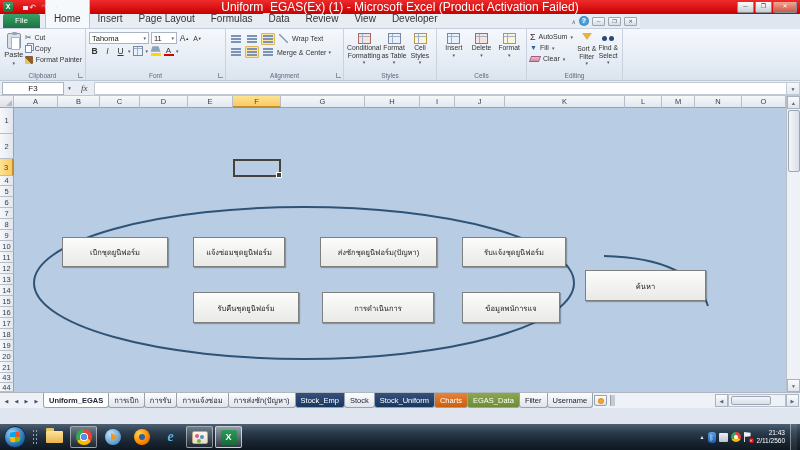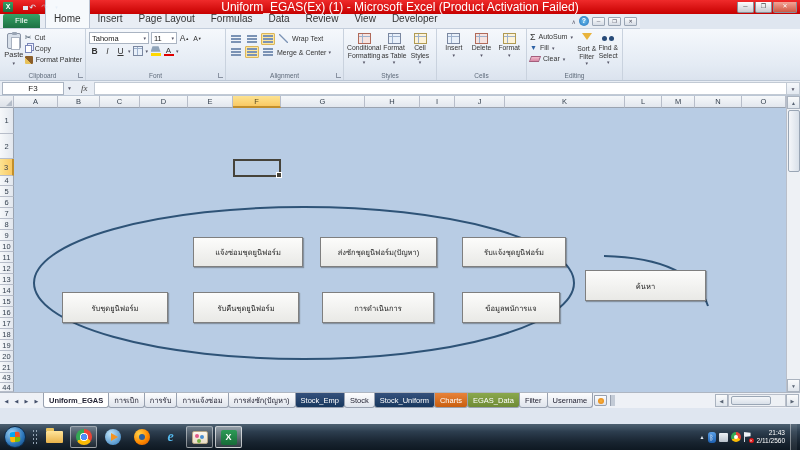--- a/index.html
+++ b/index.html
@@ -415,24 +415,24 @@
       <div class="rh" style="height:11px">18</div>
       <div class="rh" style="height:11px">19</div>
       <div class="rh" style="height:11px">20</div>
       <div class="rh" style="height:11px">21</div>
       <div class="rh" style="height:10px">43</div>
       <div class="rh" style="height:9px">44</div>
     </div>
 
     <div class="selcell"></div>
 
-    <div class="obtn" style="left:193px;top:129px;width:110px;height:30px">แจ้งซ่อมชุดยูนิฟอร์ม</div>
+    <div class="obtn" style="left:62px;top:129px;width:106px;height:30px">เบิกชุดยูนิฟอร์ม</div>
+    <div class="obtn" style="left:193px;top:129px;width:92px;height:30px">แจ้งซ่อมชุดยูนิฟอร์ม</div>
     <div class="obtn" style="left:320px;top:129px;width:117px;height:30px">ส่งซักชุดยูนิฟอร์ม(ปัญหา)</div>
     <div class="obtn" style="left:462px;top:129px;width:104px;height:30px">รับแจ้งชุดยูนิฟอร์ม</div>
-    <div class="obtn" style="left:62px;top:184px;width:106px;height:31px">รับชุดยูนิฟอร์ม</div>
     <div class="obtn" style="left:193px;top:184px;width:106px;height:31px">รับคืนชุดยูนิฟอร์ม</div>
     <div class="obtn" style="left:322px;top:184px;width:112px;height:31px">การดำเนินการ</div>
     <div class="obtn" style="left:462px;top:184px;width:98px;height:31px">ข้อมูลพนัการแจ</div>
     <div class="obtn" style="left:585px;top:162px;width:121px;height:31px">ค้นหา</div>
   </div>
 
   <div class="a vsb">
     <div class="sbBtn">▲</div>
     <div class="vthumb"></div>
     <div class="sbBtn vdown">▼</div>

